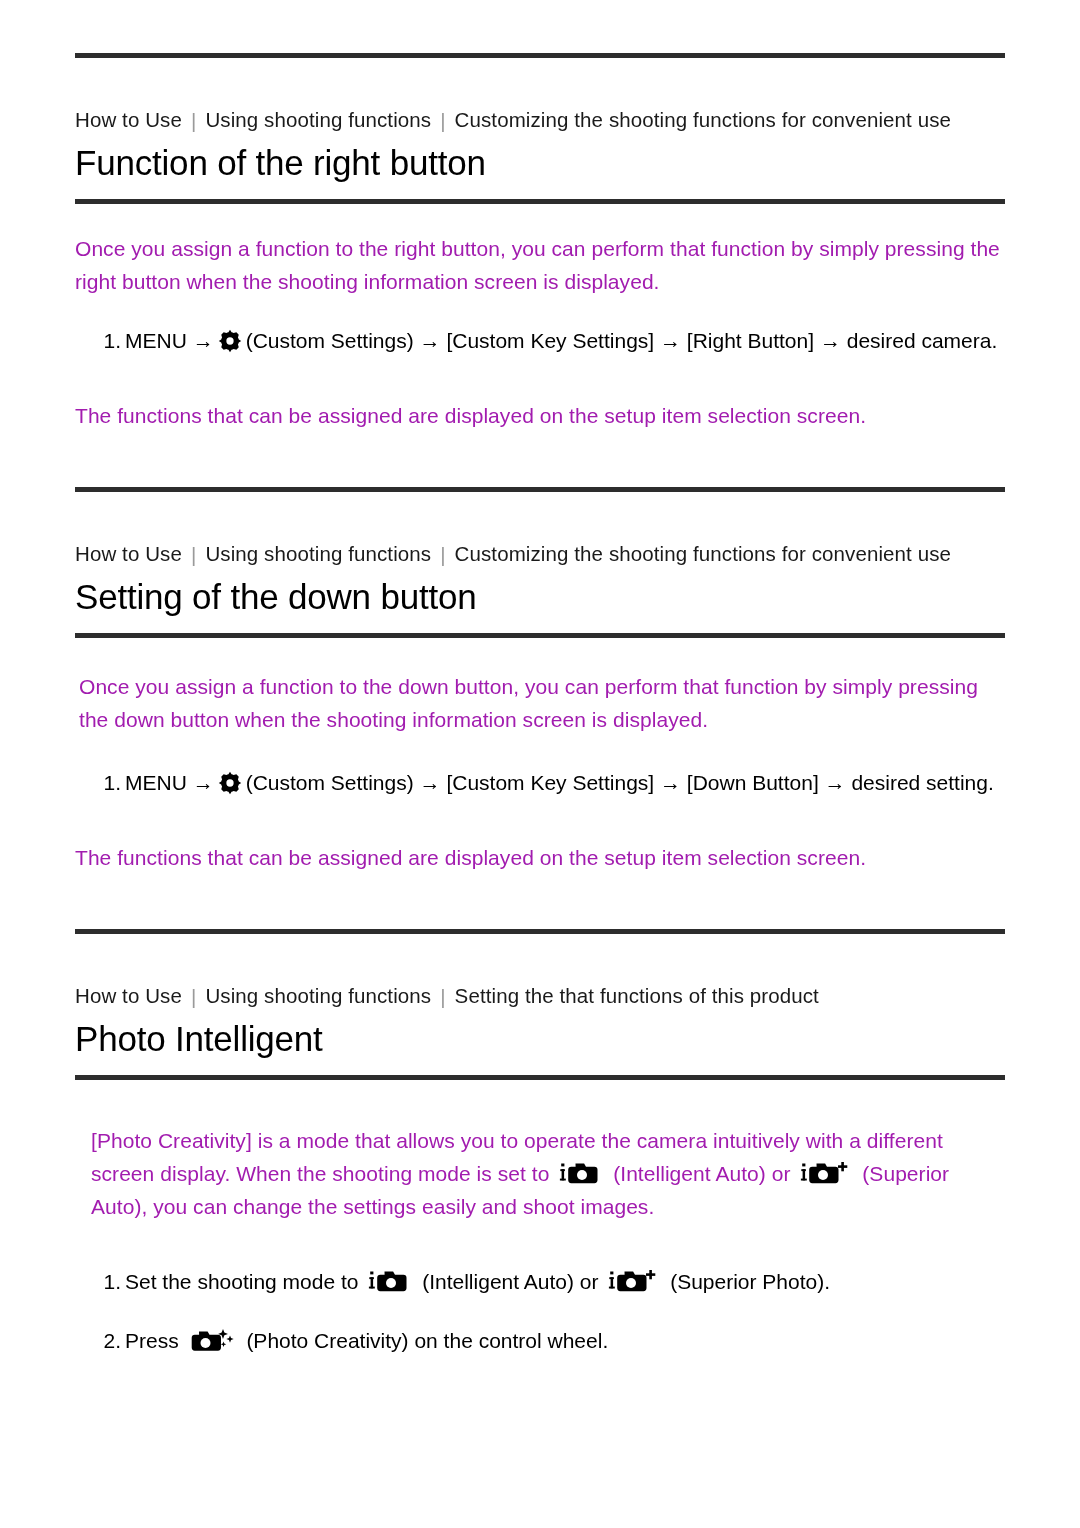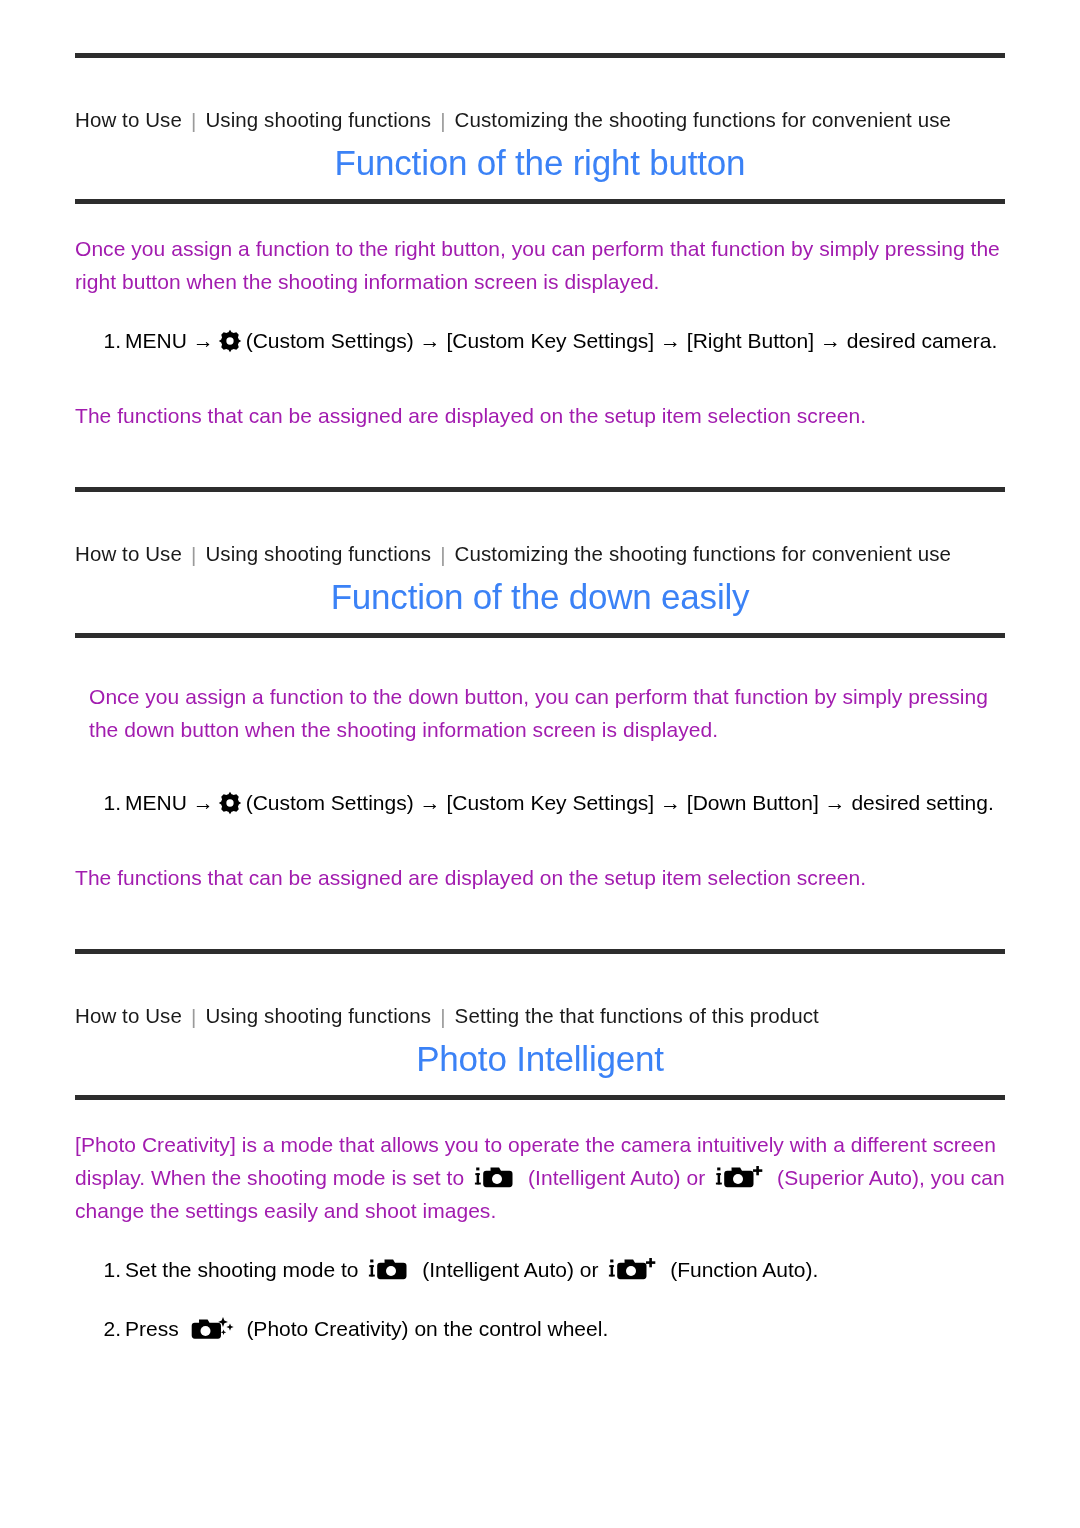--- a/index.html
+++ b/index.html
@@ -45,24 +45,23 @@
     display: inline-block;
     color: #9a9a9a;
     font-weight: 300;
     padding: 0 9px;
     transform: translateY(1px);
   }
   .heading {
     font-size: 35px;
     line-height: 44px;
     font-weight: 400;
-    color: #3b82f6;
+    color: #000000;
     margin: 6px 0 0 0;
     letter-spacing: -0.2px;
-    text-align: center;
   }
   .body-text {
     font-size: 21px;
     line-height: 33px;
     color: #a21caf;
     max-width: 930px;
     letter-spacing: 0.05px;
   }
   ol.steps {
     list-style: none;
@@ -153,27 +152,27 @@
 
   <div class="section">
     <div class="rule"></div>
 
     <div style="height:18px"></div>
 
     <div class="breadcrumb">
       <span>How to Use</span><span class="sep">|</span><span>Using shooting functions</span><span class="sep">|</span><span>Customizing the shooting functions for convenient use</span>
     </div>
 
-    <h1 class="heading">Function of the down easily</h1>
+    <h1 class="heading">Setting of the down button</h1>
 
     <div style="height:14px"></div>
     <div class="rule mid-rule"></div>
     <div style="height:28px"></div>
 
-    <p class="body-text" style="margin:14px">Once you assign a function to the down button, you can perform that function by simply pressing the down button when the shooting information screen is displayed.</p>
+    <p class="body-text" style="margin:4px">Once you assign a function to the down button, you can perform that function by simply pressing the down button when the shooting information screen is displayed.</p>
 
     <div class="spacer-md"></div>
 
     <ol class="steps">
       <li>
         <span class="num">1.</span><span>MENU →</span><span class="icon gear-icon"><svg viewBox="0 0 24 24" xmlns="http://www.w3.org/2000/svg">
               <path fill="#000" d="M12 0.8 L13.55 3.2 A8.6 8.6 0 0 1 15.6 4.05 L18.35 3.25 L20.75 5.65 L19.95 8.4 A8.6 8.6 0 0 1 20.8 10.45 L23.2 12 L23.2 12 L20.8 13.55 A8.6 8.6 0 0 1 19.95 15.6 L20.75 18.35 L18.35 20.75 L15.6 19.95 A8.6 8.6 0 0 1 13.55 20.8 L12 23.2 L12 23.2 L10.45 20.8 A8.6 8.6 0 0 1 8.4 19.95 L5.65 20.75 L3.25 18.35 L4.05 15.6 A8.6 8.6 0 0 1 3.2 13.55 L0.8 12 L3.2 10.45 A8.6 8.6 0 0 1 4.05 8.4 L3.25 5.65 L5.65 3.25 L8.4 4.05 A8.6 8.6 0 0 1 10.45 3.2 Z M12 8.35 A3.65 3.65 0 1 0 12 15.65 A3.65 3.65 0 1 0 12 8.35 Z"></path>
             </svg></span><span>(Custom Settings) → [Custom Key Settings] → [Down Button] → desired setting.</span>
       </li>
     </ol>
@@ -193,21 +192,21 @@
     <div class="breadcrumb">
       <span>How to Use</span><span class="sep">|</span><span>Using shooting functions</span><span class="sep">|</span><span>Setting the that functions of this product</span>
     </div>
 
     <h1 class="heading">Photo Intelligent</h1>
 
     <div style="height:14px"></div>
     <div class="rule mid-rule"></div>
     <div style="height:28px"></div>
 
-    <p class="body-text" style="margin:0">
+    <p class="body-text" style="margin:16px">
       <span>[Photo Creativity] is a mode that allows you to operate the camera intuitively with a different screen display. When the shooting mode is set to</span>
       <span class="icon cam-icon"><svg width="44" height="26" viewBox="0 0 44 26" xmlns="http://www.w3.org/2000/svg">
             <g fill="#000">
               <rect x="2.2" y="3.5" width="3.2" height="2.9"></rect>
               <rect x="2.6" y="9.2" width="2.5" height="11.2"></rect>
               <rect x="1.3" y="9.2" width="4.6" height="1.9"></rect>
               <rect x="0.9" y="18.6" width="5.9" height="1.9"></rect>
               <path d="M16.5 3.6 h8.6 l1.9 3.1 h8.4 a3.1 3.1 0 0 1 3.1 3.1 v10.3 a3.1 3.1 0 0 1 -3.1 3.1 h-23.1 a3.1 3.1 0 0 1 -3.1 -3.1 v-10.3 a3.1 3.1 0 0 1 3.1 -3.1 h4.3 z"></path>
             </g>
             <circle cx="23" cy="15" r="5" fill="#fff"></circle>
@@ -249,21 +248,21 @@
                 <rect x="2.2" y="3.5" width="3.2" height="2.9"></rect>
                 <rect x="2.6" y="9.2" width="2.5" height="11.2"></rect>
                 <rect x="1.3" y="9.2" width="4.6" height="1.9"></rect>
                 <rect x="0.9" y="18.6" width="5.9" height="1.9"></rect>
                 <path d="M16.5 3.6 h8.6 l1.9 3.1 h8.4 a3.1 3.1 0 0 1 3.1 3.1 v10.3 a3.1 3.1 0 0 1 -3.1 3.1 h-23.1 a3.1 3.1 0 0 1 -3.1 -3.1 v-10.3 a3.1 3.1 0 0 1 3.1 -3.1 h4.3 z"></path>
                 <rect x="41.3" y="2.0" width="2.6" height="9.3"></rect>
                 <rect x="38.0" y="5.3" width="9.3" height="2.6"></rect>
               </g>
               <circle cx="23" cy="15" r="5" fill="#fff"></circle>
             </svg></span>
-        <span>(Function Auto).</span>
+        <span>(Superior Photo).</span>
       </li>
 
       <li style="margin-top:26px">
         <span class="num">2.</span><span>Press</span>
         <span class="icon cam-icon photo-creativity"><svg width="48" height="26" viewBox="0 0 48 26" xmlns="http://www.w3.org/2000/svg">
               <g fill="#000">
                 <path d="M10.0 4.6 h8.6 l1.9 3.1 h8.4 a3.1 3.1 0 0 1 3.1 3.1 v9.8 a3.1 3.1 0 0 1 -3.1 3.1 h-23.1 a3.1 3.1 0 0 1 -3.1 -3.1 v-9.8 a3.1 3.1 0 0 1 3.1 -3.1 h4.3 z"></path>
                 <path d="M34.0 2.0 l1.35 3.6 l3.6 1.35 l-3.6 1.35 l-1.35 3.6 l-1.35 -3.6 l-3.6 -1.35 l3.6 -1.35 z"></path>
                 <path d="M41.0 8.4 l1.0 2.7 l2.7 1.0 l-2.7 1.0 l-1.0 2.7 l-1.0 -2.7 l-2.7 -1.0 l2.7 -1.0 z"></path>
                 <path d="M34.5 14.6 l0.75 2.0 l2.0 0.75 l-2.0 0.75 l-0.75 2.0 l-0.75 -2.0 l-2.0 -0.75 l2.0 -0.75 z"></path>

